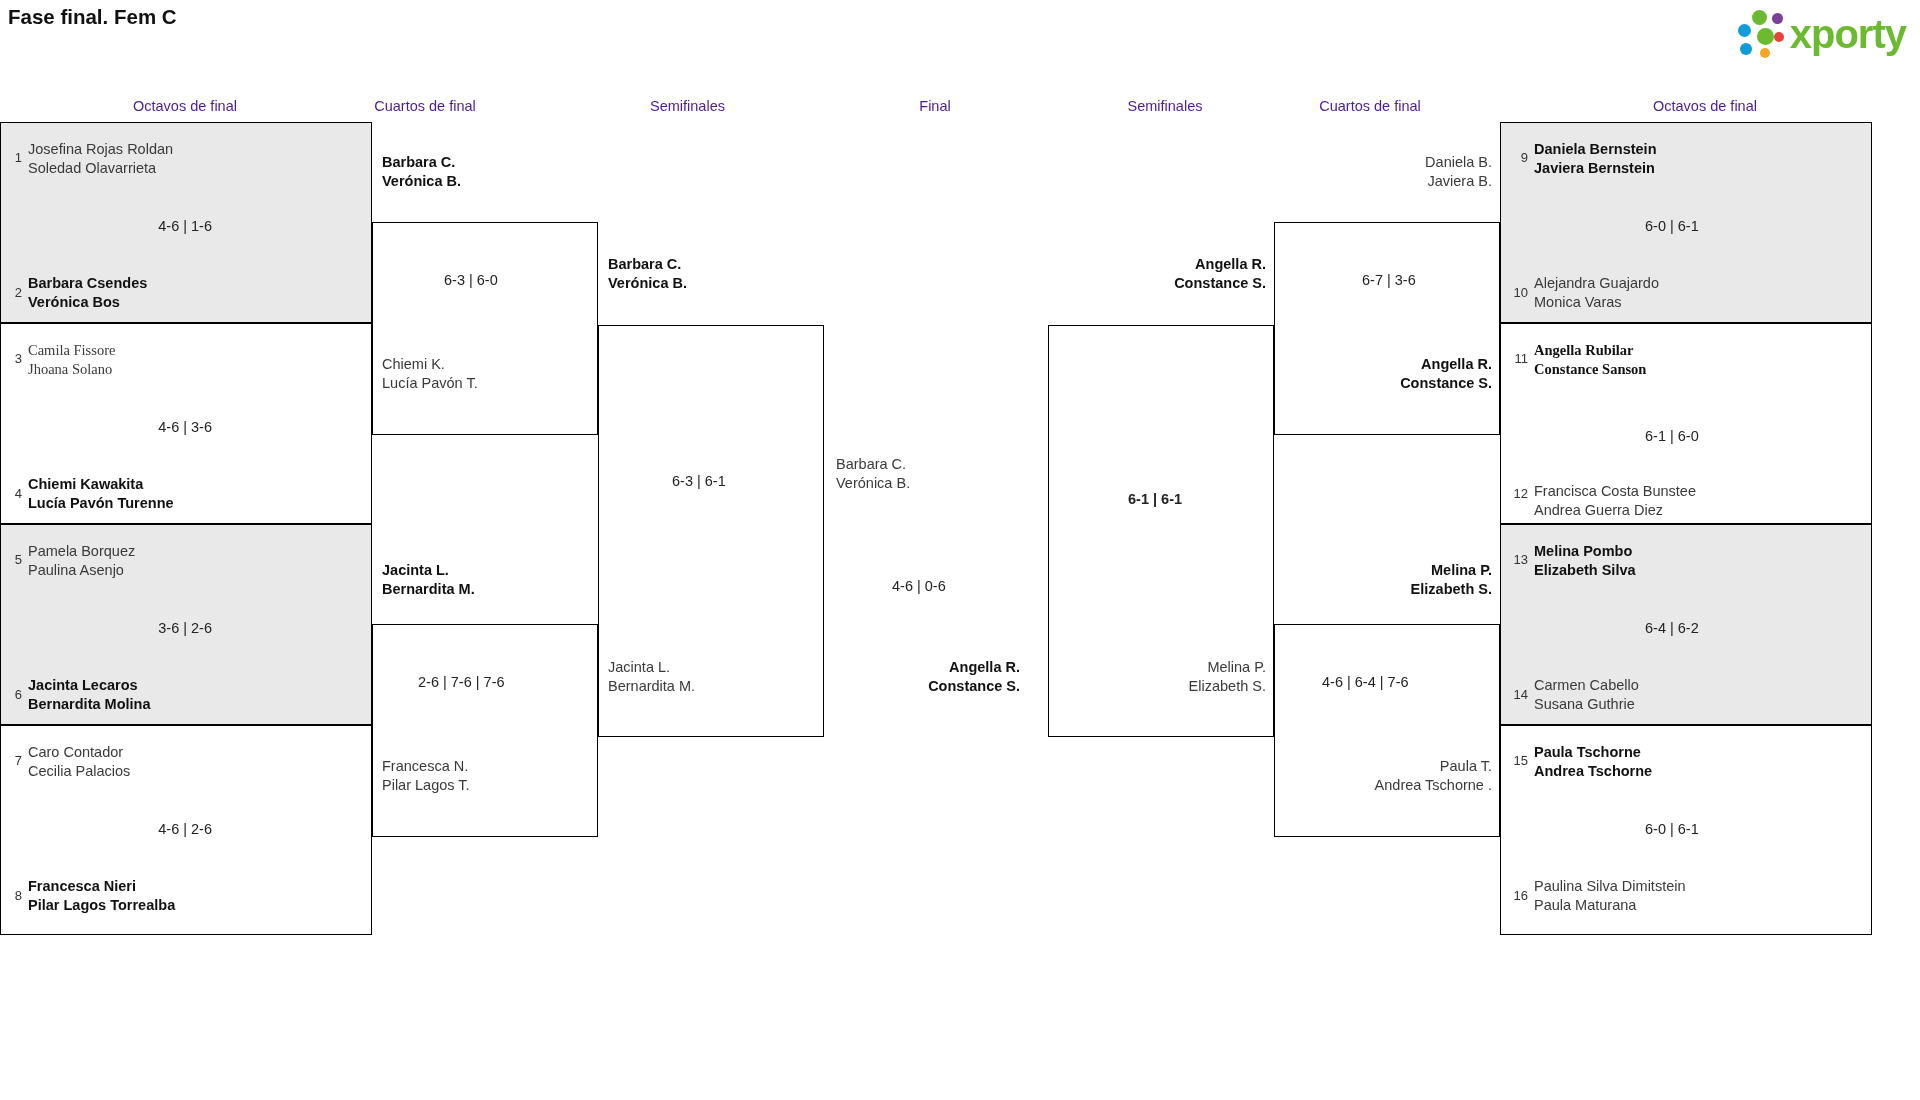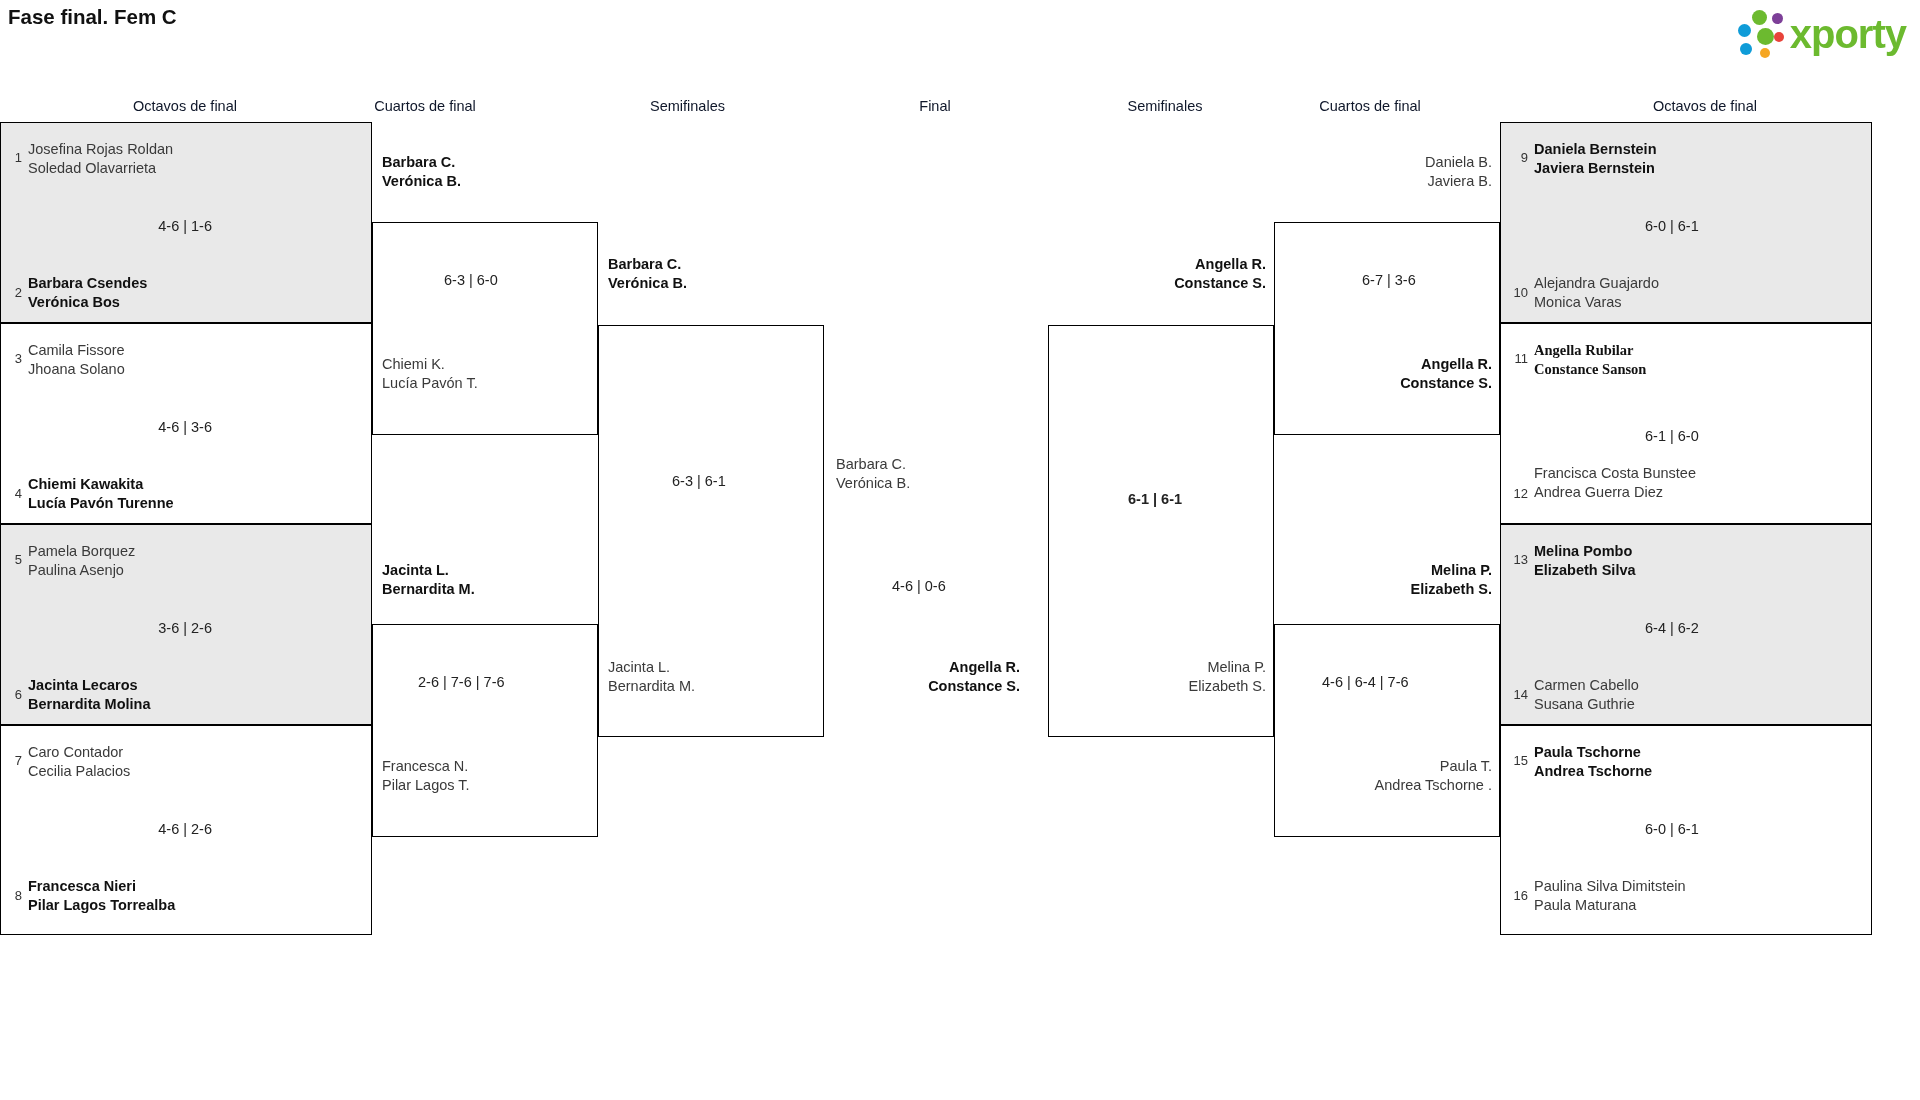--- a/index.html
+++ b/index.html
@@ -53,21 +53,21 @@
     font-size: 40px;
     font-weight: bold;
     letter-spacing: -1px;
     color: #6cba2f;
     line-height: 1;
   }
   
   .round-head {
     position: absolute;
     font-size: 14.5px;
-    color: #0f172a;
+    color: #4c1d95;
     text-align: center;
     white-space: nowrap;
   }
   
   .box {
     position: absolute;
     box-sizing: border-box;
     border: 1.6px solid #000;
     background: #ffffff;
   }
@@ -147,21 +147,21 @@
     <div>Soledad Olavarrieta</div>
   </div>
   <div class="score right" style="left:0px; top:218px; width:212px;">4-6 | 1-6</div>
   <div class="seed" style="left:0px; top:285px;">2</div>
   <div class="players bold" style="left:28px; top:274px;">
     <div>Barbara Csendes</div>
     <div>Verónica Bos</div>
   </div>
 
   <div class="seed" style="left:0px; top:351px;">3</div>
-  <div class="players norm" style="left:28px; top:341px;">
+  <div class="players norm" style="left:28px; top:341px;font-family:Liberation Serif, serif;">
     <div>Camila Fissore</div>
     <div>Jhoana Solano</div>
   </div>
   <div class="score right" style="left:0px; top:419px; width:212px;">4-6 | 3-6</div>
   <div class="seed" style="left:0px; top:486px;">4</div>
   <div class="players bold" style="left:28px; top:475px;">
     <div>Chiemi Kawakita</div>
     <div>Lucía Pavón Turenne</div>
   </div>
 
@@ -287,21 +287,21 @@
     <div>Monica Varas</div>
   </div>
 
   <div class="seed" style="left:1506px; top:351px;">11</div>
   <div class="players bold" style="left:1534px; top:341px;font-family:Liberation Serif, serif;">
     <div>Angella Rubilar</div>
     <div>Constance Sanson</div>
   </div>
   <div class="score" style="left:1645px; top:419px;margin-top:9px;">6-1 | 6-0</div>
   <div class="seed" style="left:1506px; top:486px;">12</div>
-  <div class="players norm" style="left:1534px; top:464px;">
+  <div class="players norm" style="left:1534px; top:482px;">
     <div>Francisca Costa Bunstee</div>
     <div>Andrea Guerra Diez</div>
   </div>
 
   <div class="seed" style="left:1506px; top:552px;">13</div>
   <div class="players bold" style="left:1534px; top:542px;">
     <div>Melina Pombo</div>
     <div>Elizabeth Silva</div>
   </div>
   <div class="score" style="left:1645px; top:620px;">6-4 | 6-2</div>

